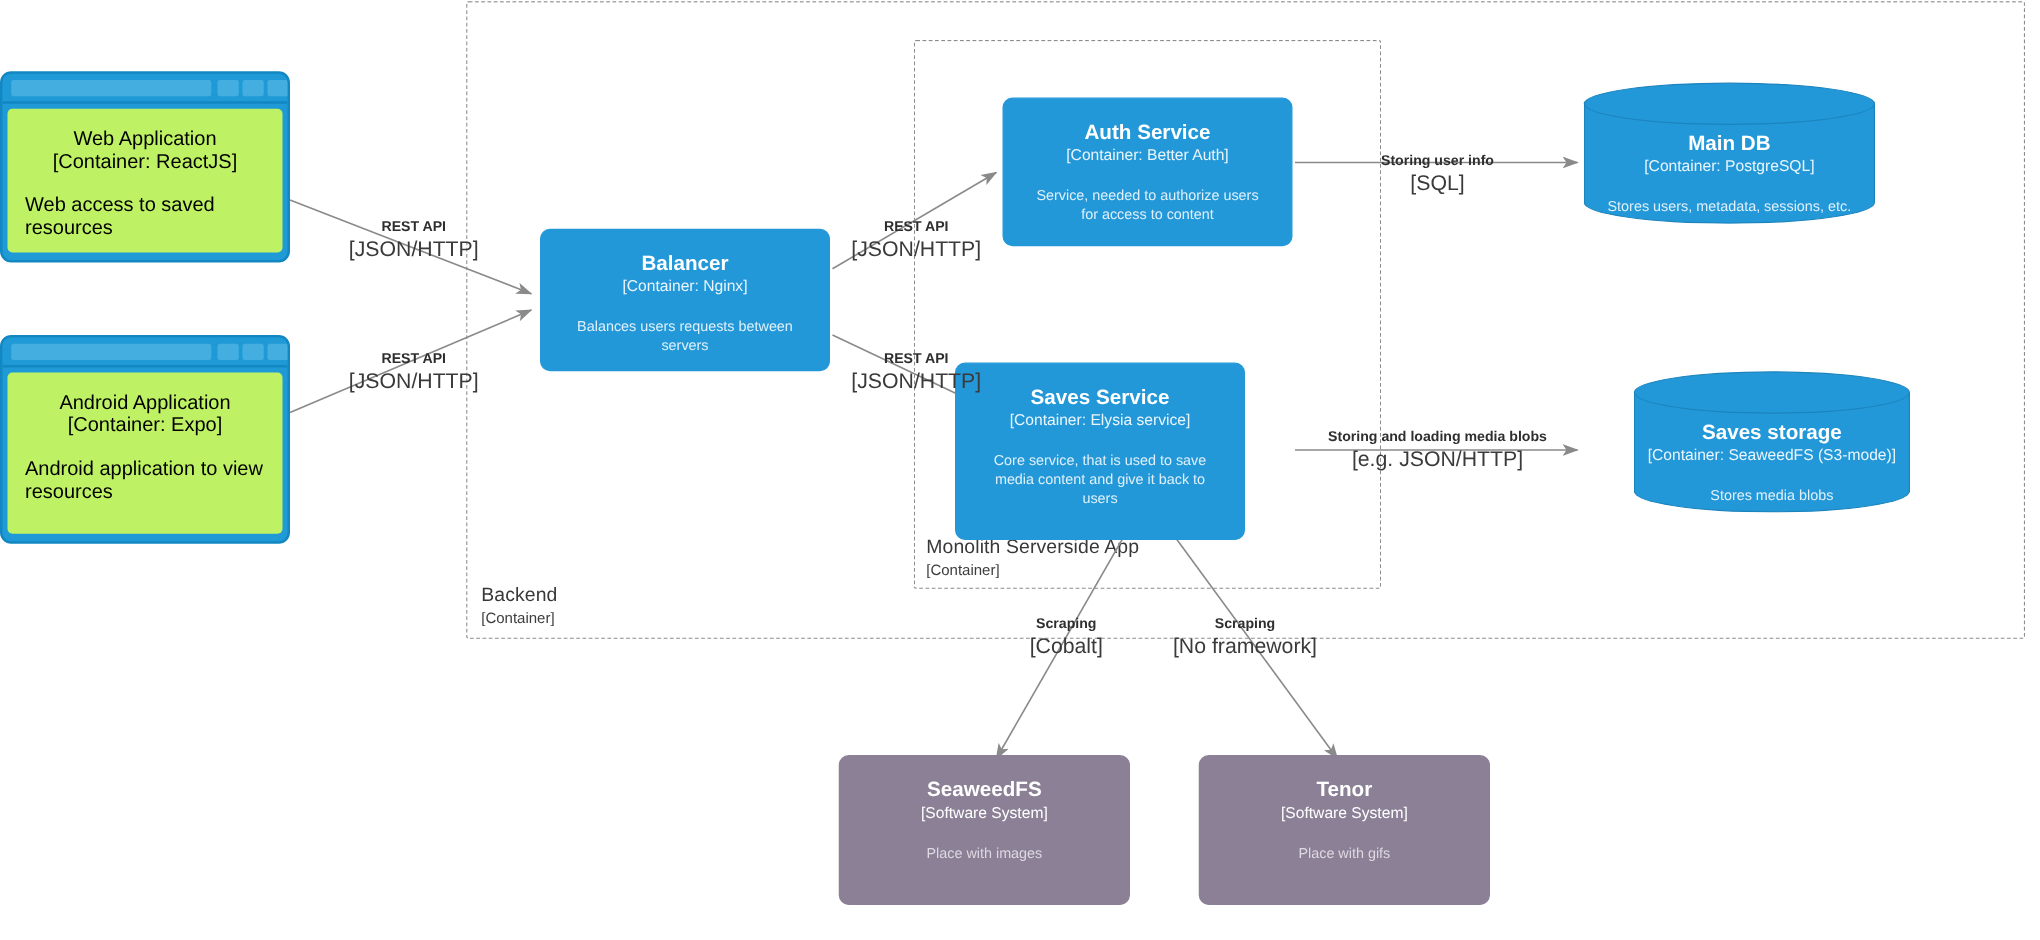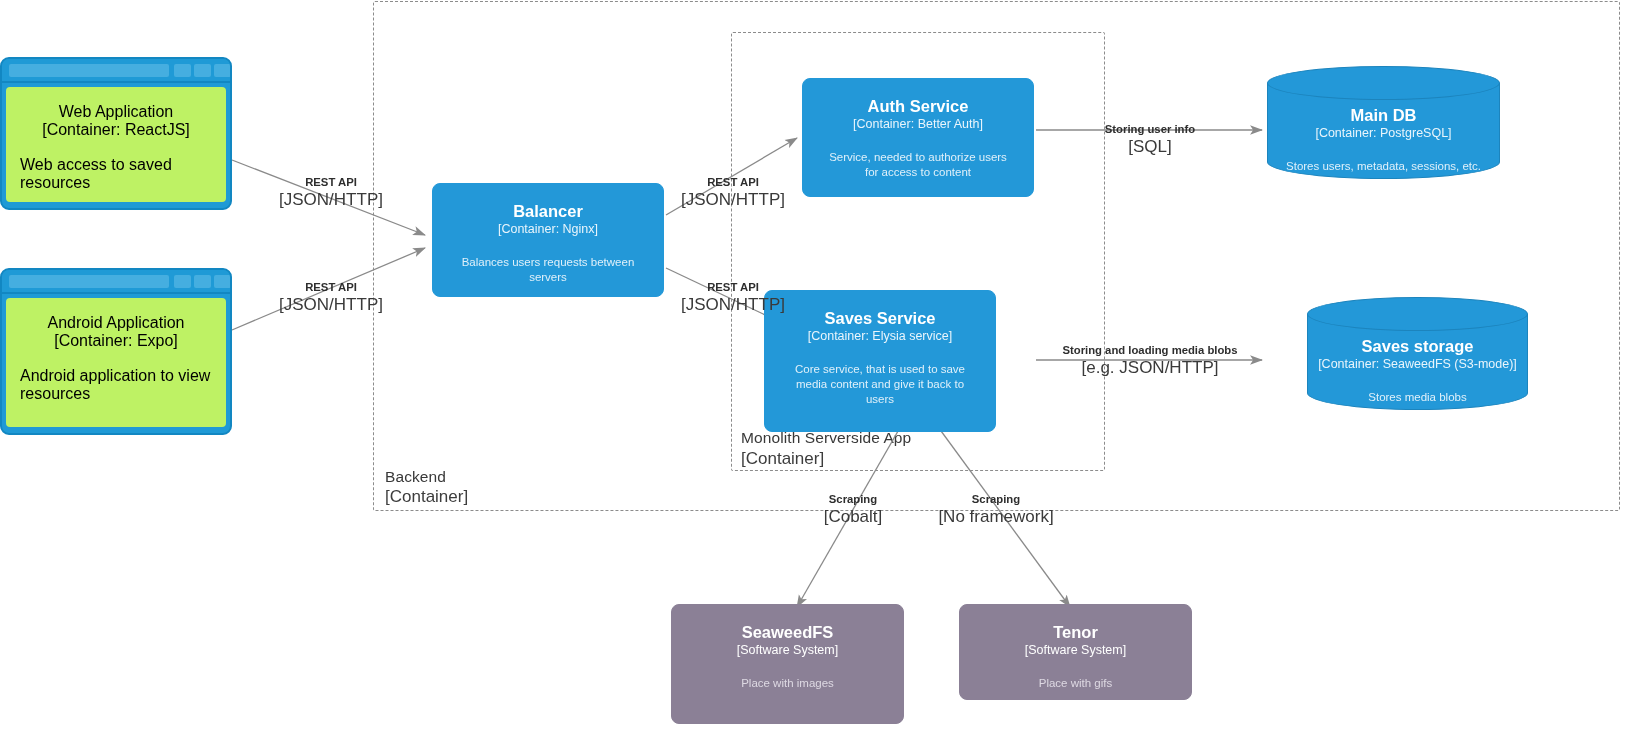--- a/index.html
+++ b/index.html
@@ -39,21 +39,21 @@
     position: absolute;
     color: #383838;
     font-weight: normal;
     font-size: 15.5px;
     letter-spacing: 0.1px;
     white-space: nowrap;
   }
   .boundary-sublabel {
     position: absolute;
     color: #3d3d3d;
-    font-size: 17px;
+    font-size: 12px;
     white-space: nowrap;
   }
 
   
   .node {
     position: absolute;
     box-sizing: border-box;
     color: #ffffff;
     text-align: center;
     border-radius: 8px;
@@ -295,21 +295,21 @@
       <div class="desc">Stores media blobs</div>
     </div>
   </div>
 
   <div class="node box syssys" style="left:671px; top:604px; width:233px; height:120px;">
     <div class="title">SeaweedFS</div>
     <div class="tech">[Software System]</div>
     <div class="desc">Place with images</div>
   </div>
 
-  <div class="node box syssys" style="left:959px; top:604px; width:233px; height:96px;">
+  <div class="node box syssys" style="left:959px; top:604px; width:233px; height:120px;">
     <div class="title">Tenor</div>
     <div class="tech">[Software System]</div>
     <div class="desc">Place with gifs</div>
   </div>
 
   <div class="edge-label" style="left:246px; top:176px; width:170px;">
     <div class="l1">REST API</div>
     <div class="l2">[JSON/HTTP]</div>
   </div>
 

